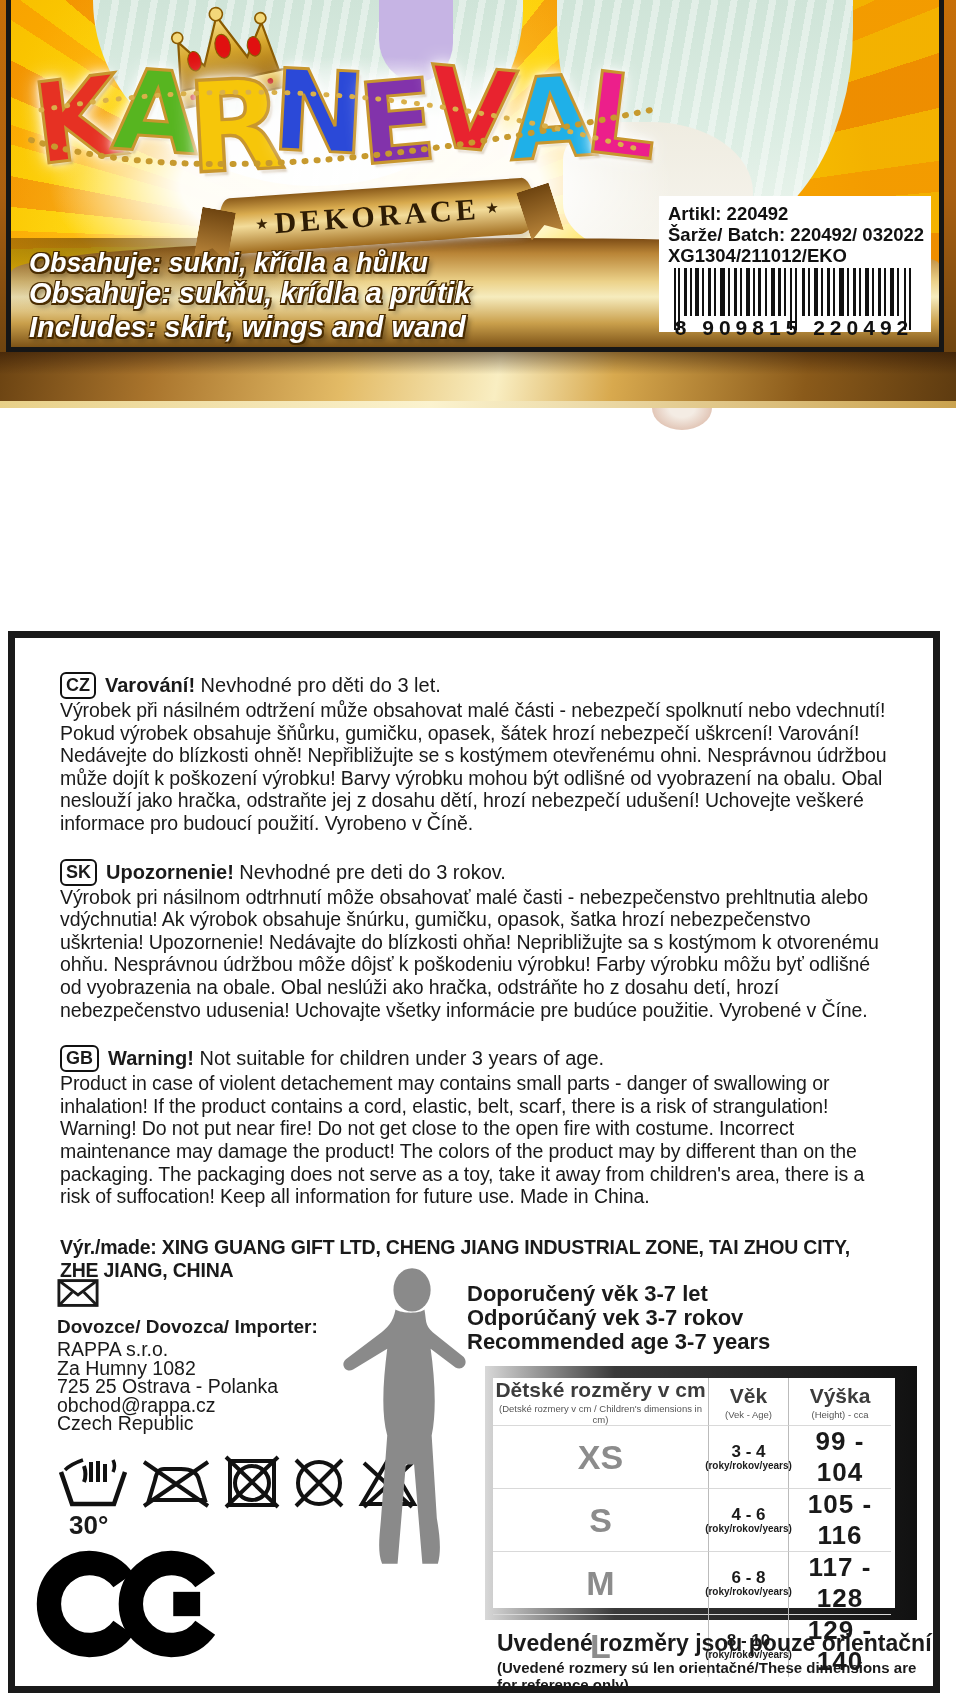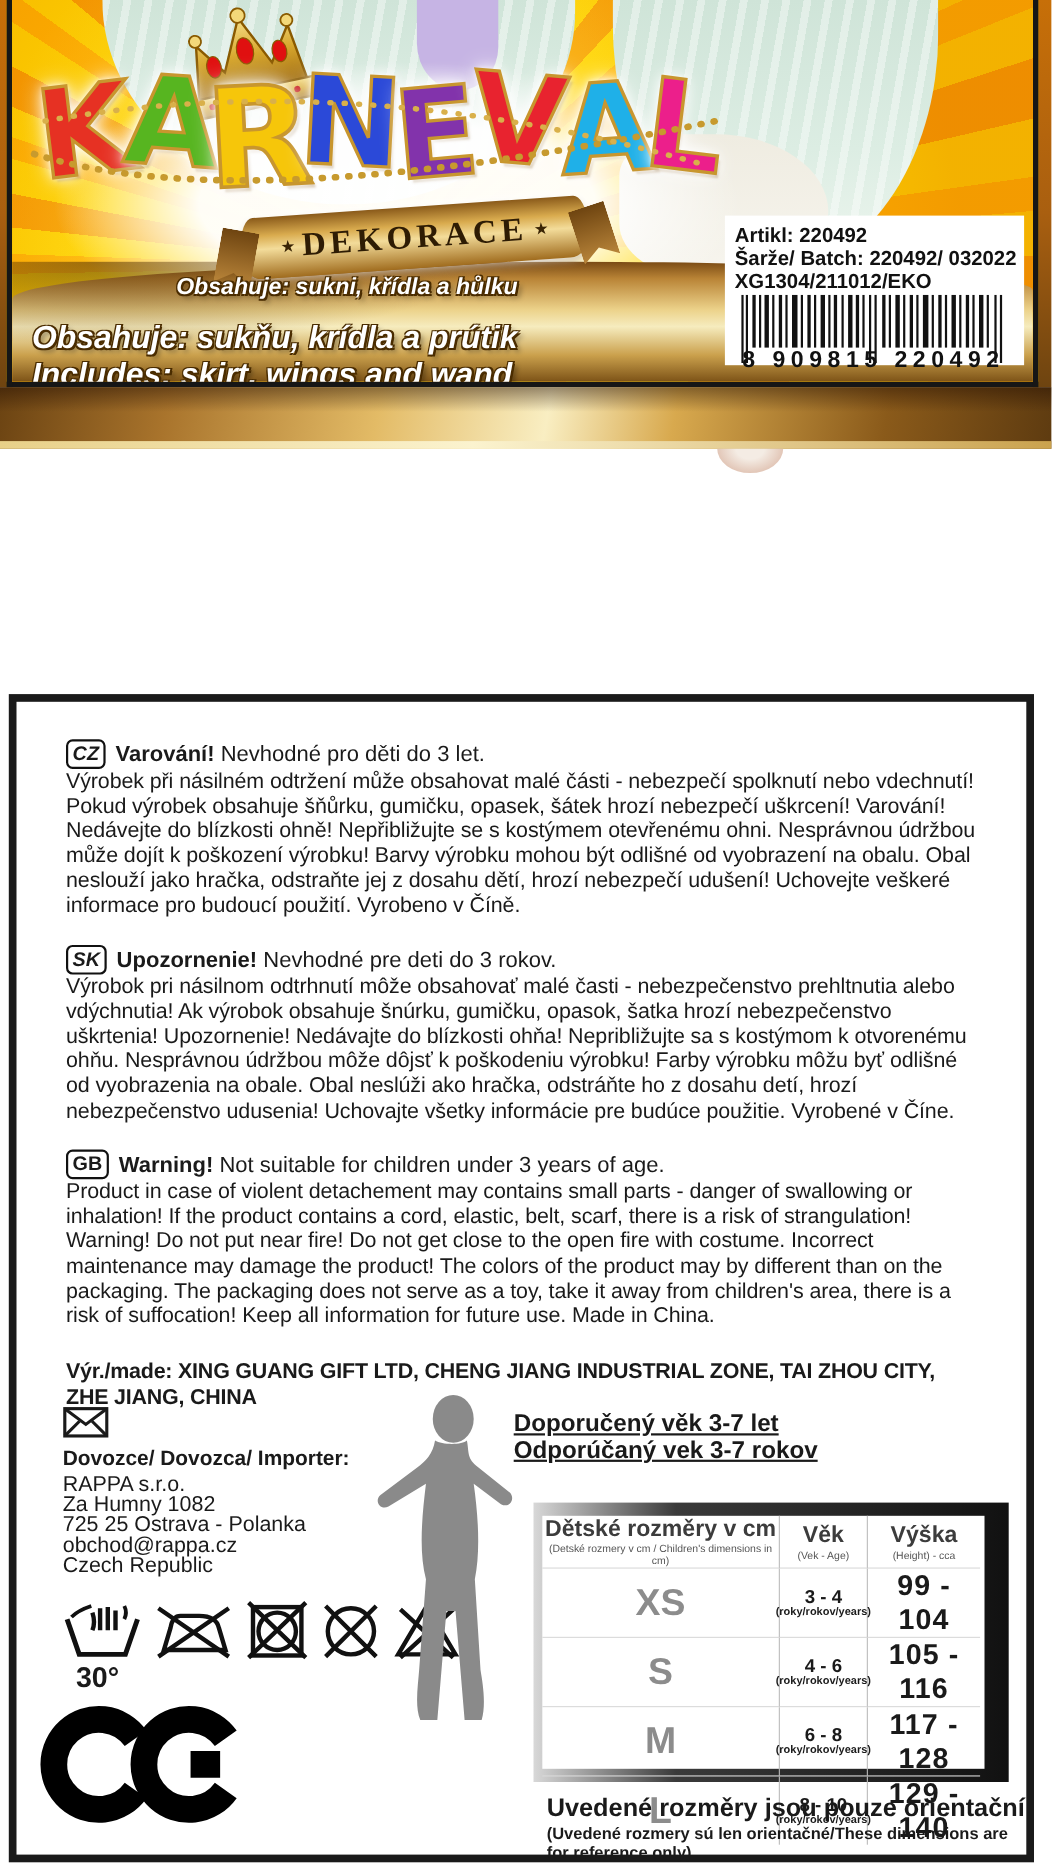--- a/index.html
+++ b/index.html
@@ -59,21 +59,21 @@
     display:flex;align-items:center;justify-content:center;}
   .ribbon::before,.ribbon::after{content:"";position:absolute;top:10px;width:34px;height:50px;
     background:linear-gradient(to bottom,#6e4410,#b9853a);z-index:-1;}
   .ribbon::before{left:-22px;transform:rotate(14deg);clip-path:polygon(0 0,100% 0,100% 100%,50% 78%,0 100%);}
   .ribbon::after{right:-22px;transform:rotate(-14deg);clip-path:polygon(0 0,100% 0,100% 100%,50% 78%,0 100%);}
   .ribbon-text{font-family:"Liberation Serif","DejaVu Serif",serif;font-size:30px;letter-spacing:4px;
     color:#2e1c04;font-weight:bold;}
   .ribbon-star{font-size:15px;color:#3a2405;margin:0 6px;}
   .includes{position:absolute;left:18px;top:250px;z-index:6;font-style:italic;font-weight:bold;
     color:#ffffff;line-height:1.0;}
-  .includes .l1{font-size:21px;margin-bottom:22px;text-align:right;}
+  .includes .l1{font-size:27px;margin-bottom:2px;}
   .includes .l2{font-size:29px;margin-bottom:5px;}
   .includes .l3{font-size:29px;}
   .includes div{text-shadow:2px 2px 0 #4a2c00,-1px -1px 0 #4a2c00,2px -1px 0 #4a2c00,-1px 2px 0 #4a2c00,4px 4px 5px rgba(0,0,0,.35);}
   .info-box{position:absolute;left:648px;top:196px;width:272px;height:136px;z-index:7;
     background:#fff;padding:7px 9px;box-sizing:border-box;color:#111;}
   .info-box .line{font-weight:bold;font-size:18.5px;line-height:21px;white-space:nowrap;}
   .barcode-wrap{position:relative;margin-top:2px;width:252px;}
   .barcode-digits{position:relative;z-index:2;font-weight:bold;font-size:21px;letter-spacing:5px;
     color:#111;text-align:center;margin-top:-16px;}
   .gold-band{position:absolute;left:0;top:352px;width:956px;height:56px;
@@ -87,21 +87,21 @@
     border-radius:0 0 50% 50% / 0 0 100% 100%;}
   
   .bottom-card{position:absolute;left:8px;top:631px;width:932px;height:1062px;box-sizing:border-box;
     border:7px solid #1a1a1a;background:#fff;color:#1a1a1a;}
   .warnings{padding:34px 44px 0 45px;}
   .warn-block{margin-bottom:24px;}
   .warn-head{font-size:20px;line-height:23px;}
   .warn-title{font-weight:bold;}
   .badge{display:inline-block;border:2.5px solid #111;border-radius:6px;padding:0 4px;
     font-weight:bold;font-size:18px;line-height:23px;margin-right:9px;vertical-align:1px;}
-  .badge.it{font-style:italic;}
+  .badge.it{}
   .warn-body{font-size:19.5px;line-height:22.6px;letter-spacing:-0.1px;}
   .made-line{padding:4px 44px 0 45px;font-weight:bold;font-size:19.5px;letter-spacing:-0.2px;}
   .abs{position:absolute;}
   .importer-label{font-weight:bold;font-size:19px;text-align:right;}
   .addr-line{font-size:19.5px;line-height:18.5px;height:18.5px;}
   .addr{line-height:18.5px;}
   .addr .addr-line{margin-bottom:0;}
   .temp{font-weight:bold;font-size:26px;}
   .age-block div{font-weight:bold;font-size:22px;line-height:24px;}
   .silhouette{color:#8a8a8a;}
@@ -326,23 +326,24 @@
   <div class="abs temp" style="left:54px;top:872px;">30°</div>
 
   <div class="abs" style="left:20px;top:905px;" aria-label="CE">
     <svg width="192" height="122" viewBox="0 0 300 160">
       <path d="M138,117 A64,64 0 1 1 138,43" fill="none" stroke="#000" stroke-width="38"></path>
       <path d="M266,117 A64,64 0 1 1 266,43" fill="none" stroke="#000" stroke-width="38"></path>
       <path d="M216,80 H258" fill="none" stroke="#000" stroke-width="38"></path>
     </svg>
   </div>
 
-  <div class="abs age-block" style="left:452px;top:644px;text-decoration:underline;">
+  <div class="abs age-block" style="left:452px;top:644px;">
     <div>Doporučený věk 3-7 let</div>
     <div>Odporúčaný vek 3-7 rokov</div>
+    <div>Recommended age 3-7 years</div>
   </div>
 
   <div class="abs silhouette" style="left:318px;top:624px;">
     <svg width="156" height="310" viewBox="0 0 150 300">
       <g fill="#8a8a8a">
         <ellipse cx="76" cy="27" rx="18" ry="21"></ellipse>
         <path d="M60,46 C58,58 52,64 44,70 L12,94 C6,99 12,108 19,104 L52,84
                  C48,116 46,146 52,168 L46,248 C45,262 42,280 47,292 L62,292 L70,196 L78,196 L86,292 L101,292
                  C105,278 102,260 100,248 L95,168 C100,144 98,112 94,84 L118,102 C125,106 131,98 126,92 L96,68
                  C88,61 90,56 88,46 C84,50 66,50 60,46 Z"></path>

